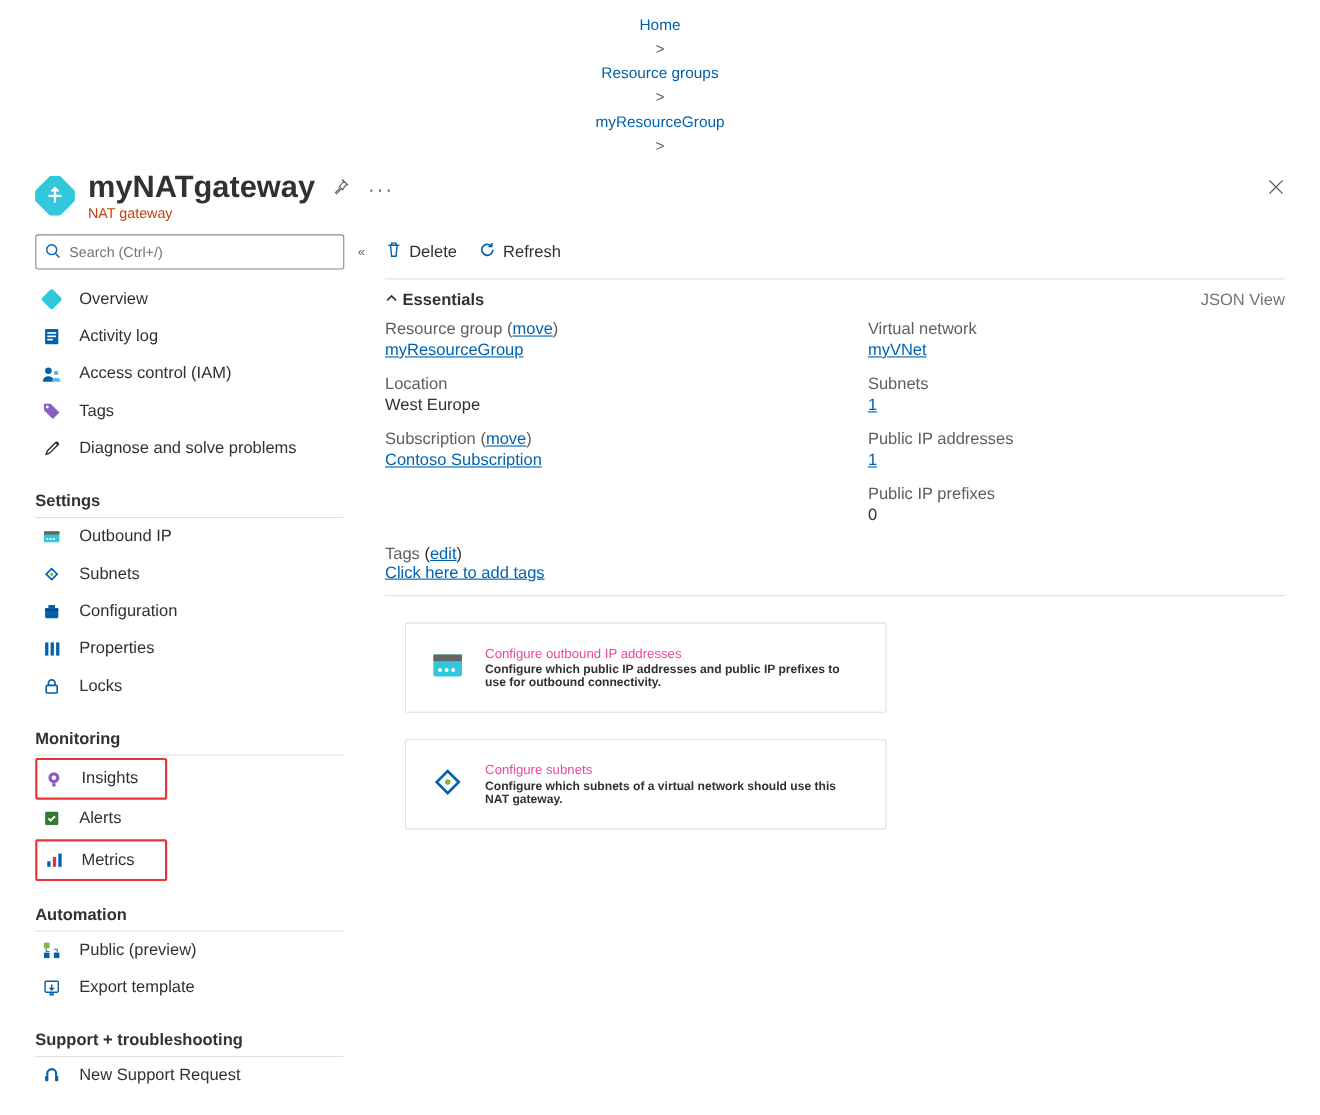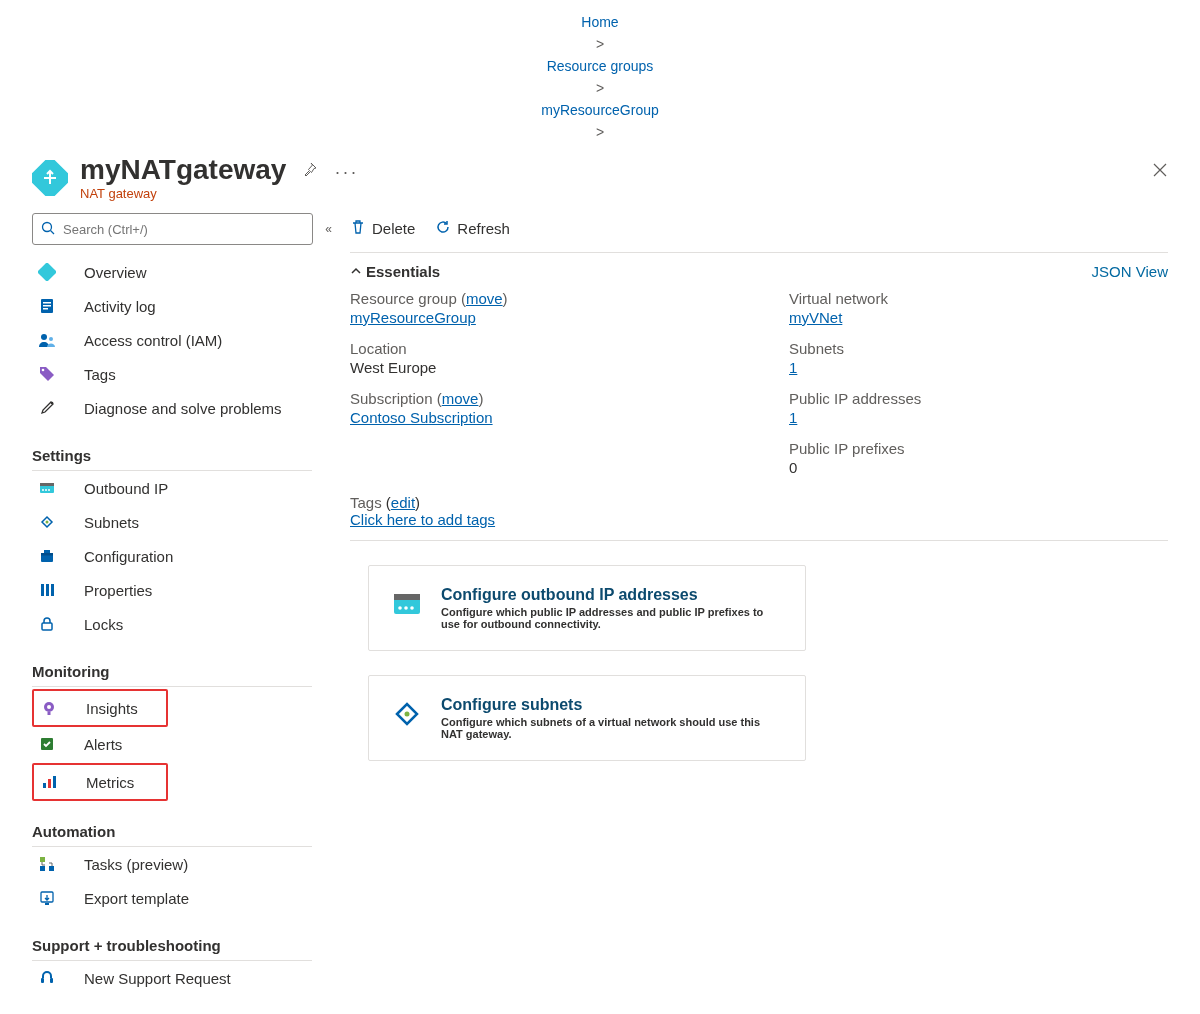--- a/index.html
+++ b/index.html
@@ -32,48 +32,48 @@
   .sidebar { width: 300px; flex-shrink: 0; }
   .main { flex: 1; min-width: 0; }
 
   .search-row { display: flex; align-items: center; gap: 12px; margin-bottom: 10px; }
   .search-box { flex: 1; display: flex; align-items: center; gap: 6px; border: 1px solid #8a8886; border-radius: 3px; padding: 4px 8px; height: 32px; }
   .search-box input { border: none; outline: none; flex: 1; font-size: 13px; }
   .collapse-chevron { color: #605e5c; cursor: pointer; font-size: 12px; }
 
   .nav-group-title { font-size: 15px; font-weight: 600; margin: 22px 0 4px 0; }
   .nav-divider { border: none; border-top: 1px solid #e1dfdd; margin: 6px 0 0 0; width: 280px; }
-  .nav-item { display: flex; align-items: center; gap: 28px; padding: 8px 6px; cursor: pointer; font-size: 15px; }
+  .nav-item { display: flex; gap: 16px; padding: 8px 6px; cursor: pointer; font-size: 15px; }
   .nav-icon { width: 18px; height: 18px; display: inline-flex; align-items: center; justify-content: center; flex-shrink: 0; }
-  .highlight-box { border: 2px solid #e63333; border-radius: 2px; padding: 0; width: 136px; margin-top:2px; }
+  .highlight-box { border: 2px solid #e63333; border-radius: 2px; padding: 0; width: 120px; margin-top:2px; }
 
   
   .toolbar { display: flex; align-items: center; gap: 20px; padding: 6px 0 14px 0; border-bottom: 1px solid #e1dfdd; }
   .tool-btn { display: flex; align-items: center; gap: 6px; cursor: pointer; font-size: 15px; }
   .tool-icon { color: #0062ad; }
 
   
   .essentials-header { display: flex; align-items: center; padding: 10px 0; font-size: 15px; }
   .essentials-header .label { font-weight: 600; margin-left: 4px; }
-  .json-view { margin-left: auto; color: #0369a1; cursor: pointer; }
+  .json-view { margin-left: auto; color: #737373; cursor: pointer; }
 
   .essentials-grid { display: flex; gap: 60px; }
   .essentials-col { flex: 1; }
   .field { margin-bottom: 14px; }
   .field .flabel { color: #605e5c; font-size: 15px; }
   .field .fvalue { font-size: 15px; margin-top: 2px; }
   .mono { font-family: "Segoe UI", monospace; font-size: 13px; font-weight: 600; }
 
   .tags-row { margin-top: 4px; font-size: 15px; }
   .main-divider { border: none; border-top: 1px solid #e1dfdd; margin: 12px 0 24px 0; }
 
   
   .card { border: 1px solid #e1dfdd; border-radius: 2px; padding: 20px 22px; margin: 0 0 24px 18px; width: 438px; display: flex; gap: 18px; }
   .card-icon { width: 32px; height: 32px; flex-shrink: 0; margin-top: 2px; }
-  .card-title { color: #0c4a6e; font-weight: 700; font-size: 16px; margin-bottom: 2px; }
+  .card-title { color: #ec4899; font-weight: 400; font-size: 12px; margin-bottom: 2px; }
   .card-desc { font-size: 11px; color: #323130; font-weight: bold; }
 
   
   .res-icon { width: 36px; height: 36px; }
 </style>
 </head>
 <body>
 
 <div class="breadcrumb">
   <a>Home</a>
@@ -270,21 +270,21 @@
     <hr class="nav-divider">
     <div class="nav-item">
       <span class="nav-icon">
           <svg width="18" height="18" viewBox="0 0 18 18">
             <rect x="2" y="2" width="5" height="5" fill="#7cb342"></rect>
             <rect x="11" y="11" width="5" height="5" fill="#0062ad"></rect>
             <rect x="2" y="11" width="5" height="5" fill="#0062ad"></rect>
             <path d="M4 7v3h3M14 11V8h-3" stroke="#666" stroke-width="1" fill="none"></path>
           </svg>
         </span>
-      <span>Tasks (preview)</span>
+      <span>Public (preview)</span>
     </div>
     <div class="nav-item">
       <span class="nav-icon">
           <svg width="18" height="18" viewBox="0 0 18 18">
             <rect x="3" y="3" width="12" height="10" rx="1" fill="none" stroke="#0062ad" stroke-width="1.3"></rect>
             <path d="M9 6v5M7 9l2 2 2-2" stroke="#0062ad" stroke-width="1.3" fill="none"></path>
             <rect x="7" y="14" width="4" height="2" fill="#0062ad"></rect>
           </svg>
         </span>
       <span>Export template</span>

